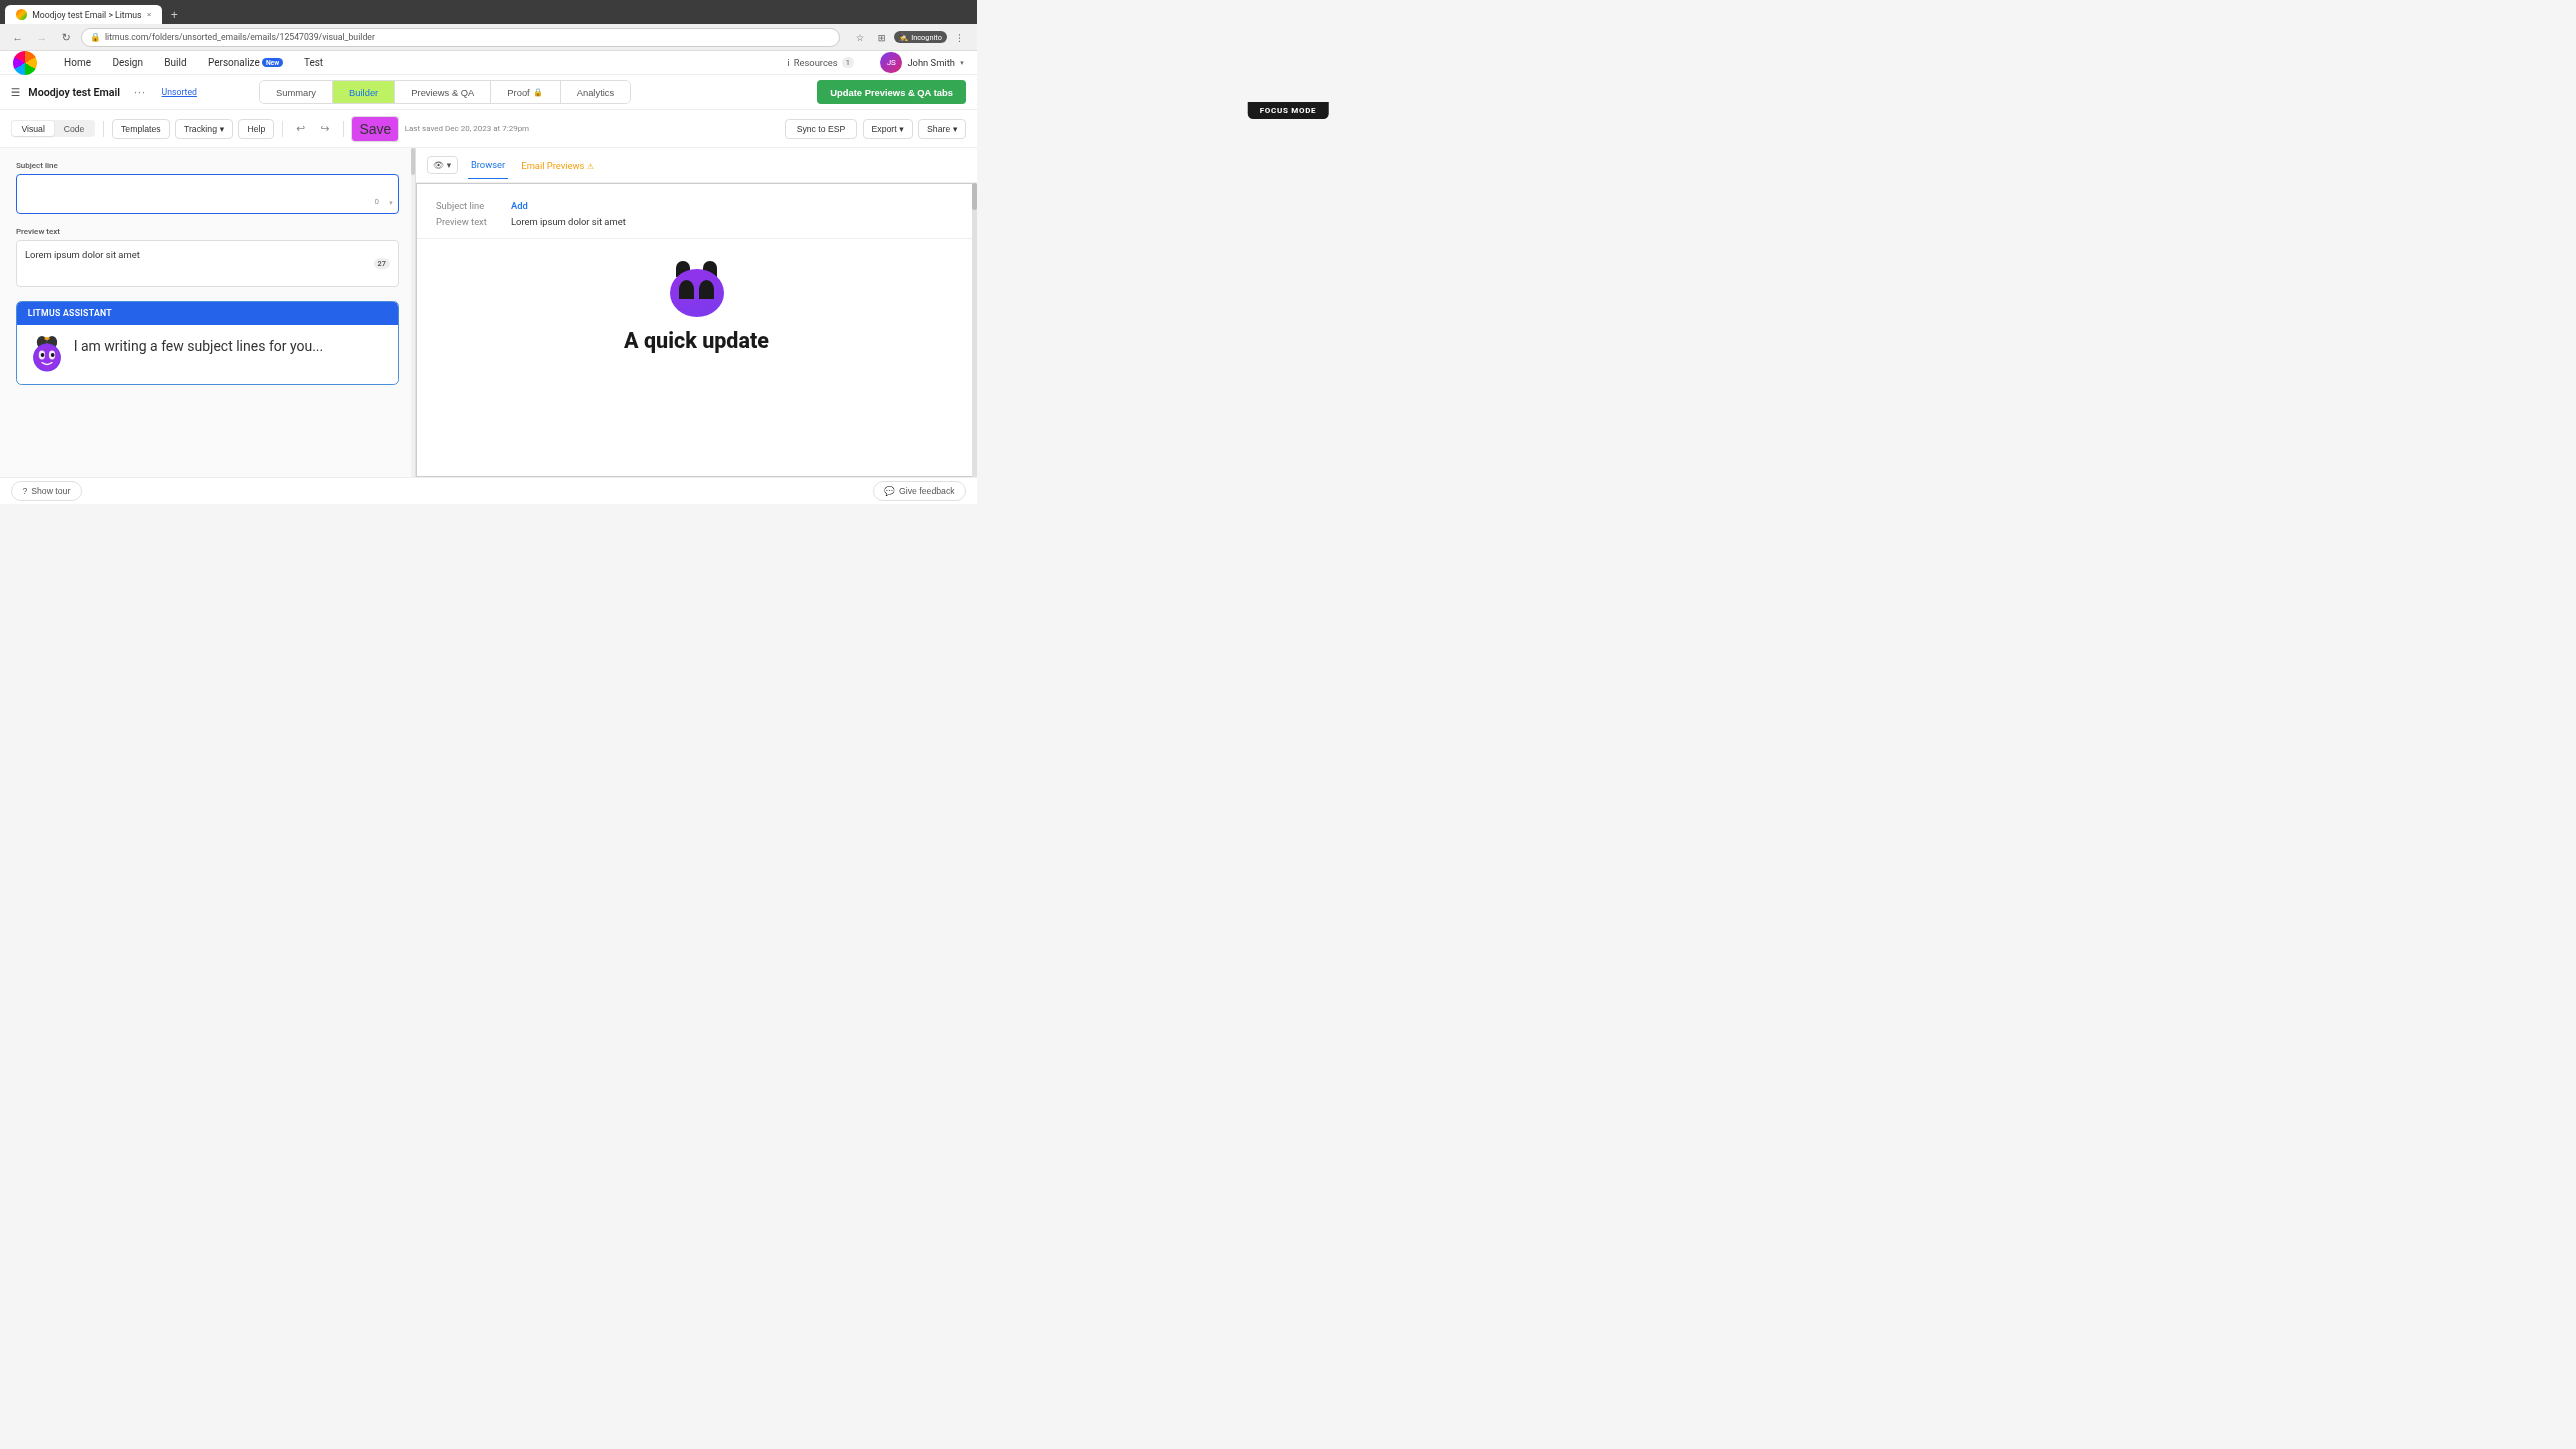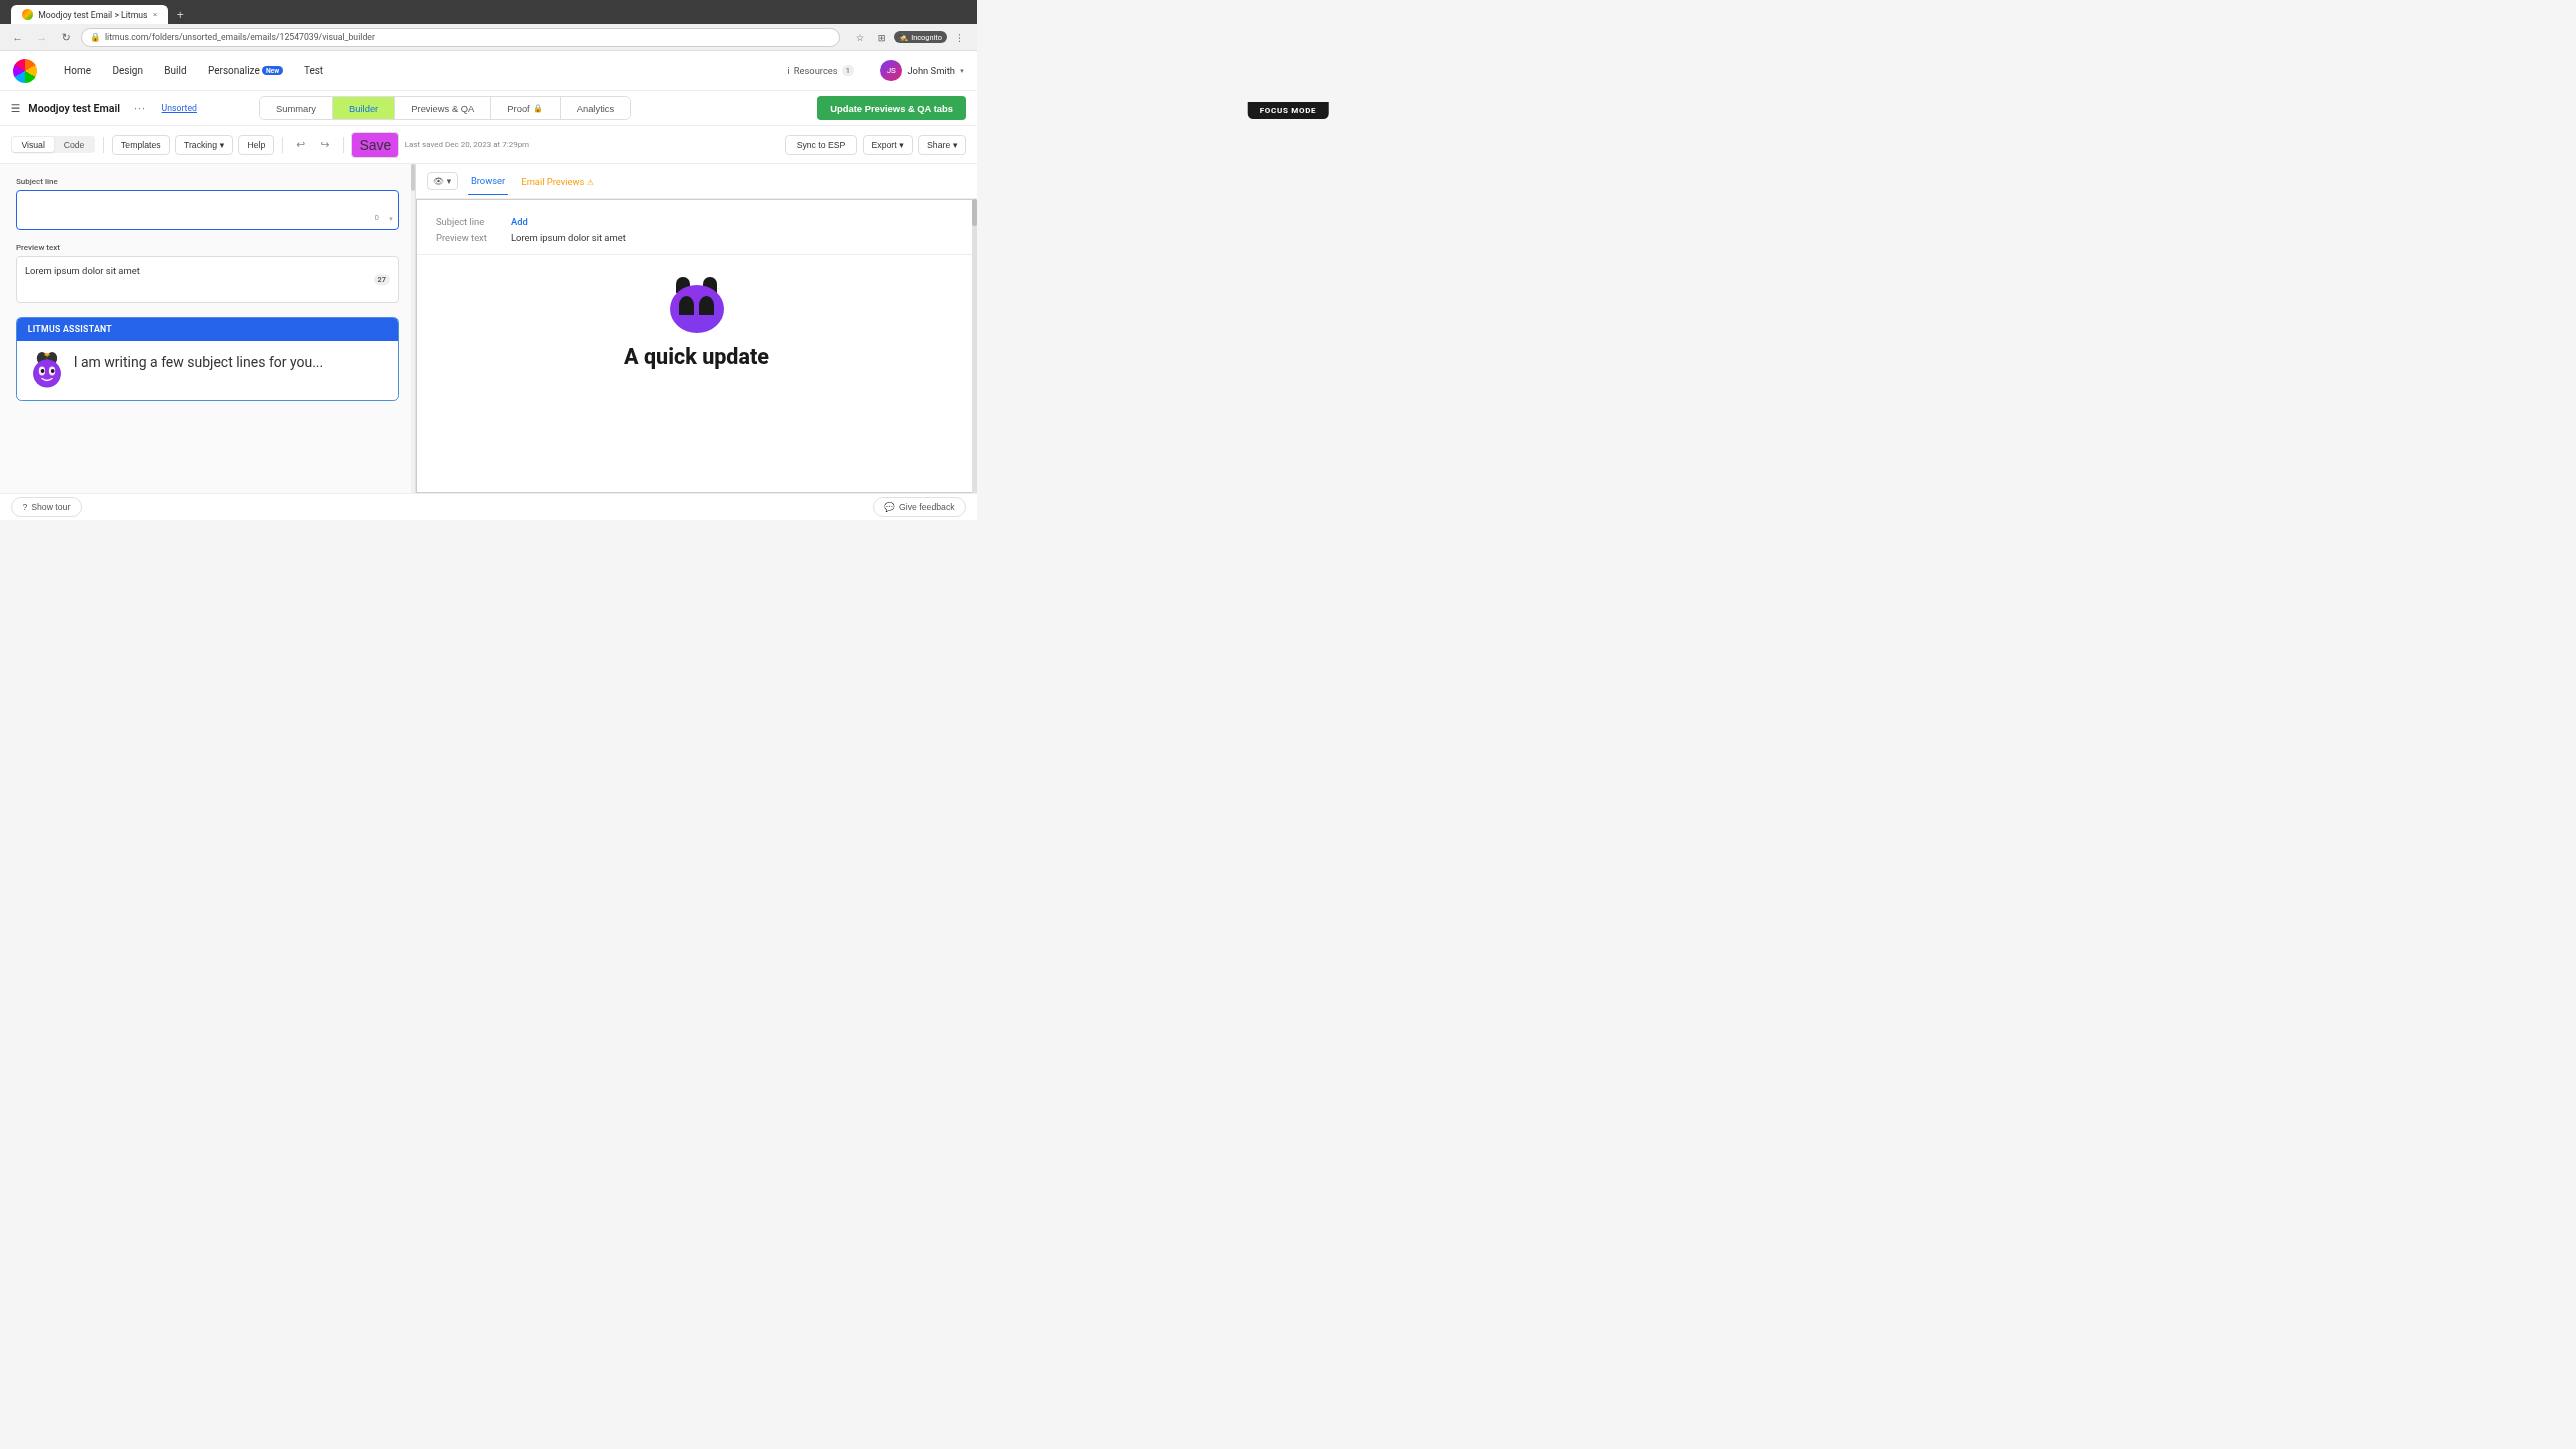--- a/index.html
+++ b/index.html
@@ -1,33 +1,33 @@
 <!DOCTYPE html>
 <html style="font-size:10.7px"><head>
   <meta charset="utf-8">
   <style>
     * { box-sizing: border-box; margin: 0; padding: 0; }
     body { font-family: -apple-system, BlinkMacSystemFont, 'Segoe UI', Roboto, sans-serif; background: #f5f5f5; overflow: hidden; width: 977px; height: 547px; font-size: 9.4px; }
     .browser-tab-bar { background: #3c3c3c; height: 24px; display: flex; align-items: flex-end; padding: 0 5.4px; gap: 2.7px; }
-    .browser-tab { background: #1e1e1e; color: #ccc; padding: 4px 10.7px; border-radius: 5.4px 5.4px 0 0; font-size: 8.7px; display: flex; align-items: center; gap: 5.4px; min-width: 134px; margin-left: 6px; }
+    .browser-tab { background: #1e1e1e; color: #ccc; padding: 4px 10.7px; border-radius: 5.4px 5.4px 0 0; font-size: 8.7px; display: flex; align-items: center; gap: 5.4px; min-width: 134px; }
     .browser-tab.active { background: #fff; color: #333; }
     .tab-icon { width: 10.7px; height: 10.7px; background: linear-gradient(135deg, #ff6b00, #ffb700, #00c800); border-radius: 50%; flex-shrink: 0; }
     .tab-close { margin-left: auto; cursor: pointer; color: #888; font-size: 8px; }
     .tab-add { width: 19px; height: 19px; background: transparent; border: none; color: #ccc; font-size: 12px; cursor: pointer; display: flex; align-items: center; justify-content: center; border-radius: 2.7px; }
     .browser-controls { background: #f0f0f0; height: 27px; display: flex; align-items: center; padding: 0 8px; gap: 5.4px; border-bottom: 0.7px solid #ddd; }
     .nav-btn { width: 19px; height: 19px; border: none; background: transparent; cursor: pointer; color: #666; font-size: 10.7px; border-radius: 2.7px; display: flex; align-items: center; justify-content: center; }
     .nav-btn:disabled { color: #bbb; cursor: default; }
     .address-bar { flex: 1; height: 19px; border: 0.7px solid #ccc; border-radius: 9.4px; background: #fff; padding: 0 8px; font-size: 8.7px; color: #333; display: flex; align-items: center; gap: 4px; }
     .address-bar span { color: #555; font-size: 8.7px; }
     .browser-actions { display: flex; gap: 2.7px; align-items: center; margin-left: 5.4px; }
     .browser-action-btn { width: 19px; height: 19px; border: none; background: transparent; cursor: pointer; color: #666; font-size: 9.4px; border-radius: 2.7px; display: flex; align-items: center; justify-content: center; }
     .incognito-badge { background: #555; color: #fff; padding: 1.3px 5.4px; border-radius: 6.7px; font-size: 7.4px; display: flex; align-items: center; gap: 2.7px; }
 
     
-    .app-navbar { background: #fff; height: 40px; display: flex; align-items: center; padding: 0 13.4px; border-bottom: 0.7px solid #eee; gap: 0; }
+    .app-navbar { background: #fff; height: 24px; display: flex; align-items: center; padding: 0 13.4px; border-bottom: 0.7px solid #eee; gap: 0; }
     .app-logo { width: 24px; height: 24px; background: conic-gradient(#ff6b00 0deg 60deg, #ffb700 60deg 120deg, #00c800 120deg 180deg, #00aaff 180deg 240deg, #aa00ff 240deg 300deg, #ff0066 300deg 360deg); border-radius: 50%; margin-right: 16px; flex-shrink: 0; }
     .nav-link { padding: 0 10.7px; height: 40px; display: flex; align-items: center; color: #333; font-size: 10px; text-decoration: none; cursor: pointer; }
     .nav-badge { background: #2563eb; color: #fff; font-size: 6.7px; padding: 0.7px 3.4px; border-radius: 5.4px; margin-left: 2.7px; font-weight: 600; }
     .nav-right { margin-left: auto; display: flex; align-items: center; gap: 10.7px; }
     .resources-btn { display: flex; align-items: center; gap: 4px; color: #555; font-size: 9.4px; cursor: pointer; }
     .resources-count { background: #eee; color: #555; font-size: 7.4px; padding: 0.7px 4px; border-radius: 5.4px; }
     .user-area { display: flex; align-items: center; gap: 5.4px; cursor: pointer; margin-left: 16px; }
     .user-avatar { width: 21.5px; height: 21.5px; border-radius: 50%; background: linear-gradient(135deg, #7c3aed, #db2777); display: flex; align-items: center; justify-content: center; color: #fff; font-size: 8px; overflow: hidden; }
     .user-name { font-size: 9.4px; color: #333; }
     .chevron-down { font-size: 6.7px; color: #666; }

